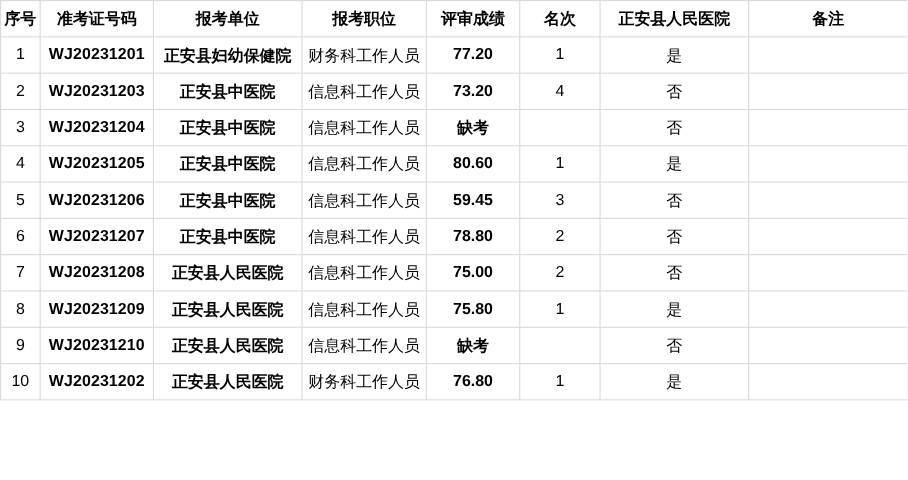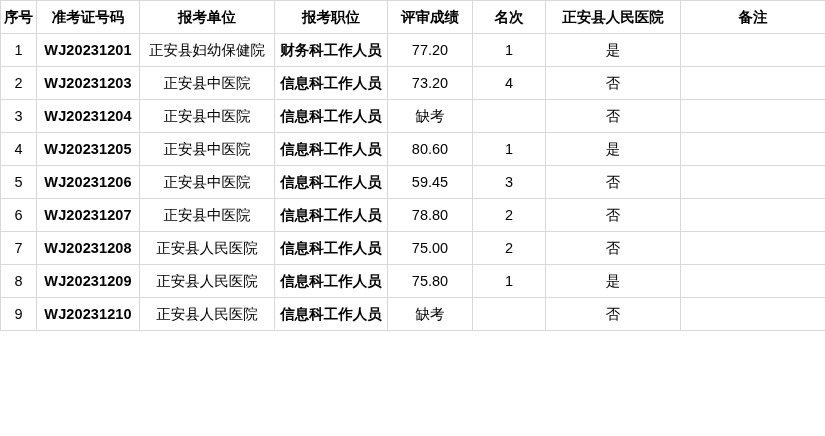--- a/index.html
+++ b/index.html
@@ -39,23 +39,23 @@
   col.c-card  { width: 103px; }
   col.c-unit  { width: 135px; }
   col.c-post  { width: 113px; }
   col.c-score { width: 85px; }
   col.c-rank  { width: 73px; }
   col.c-next  { width: 135px; }
   col.c-note  { width: 145px; }
 
   td.idx   { font-weight: normal; text-align: center; }
   td.card  { font-weight: bold; letter-spacing: 0.1px; }
-  td.unit  { font-weight: normal; }
-  td.post  { font-weight: bold; margin-top: 39px; }
-  td.score { font-weight: normal; }
+  td.unit  { font-weight: bold; }
+  td.post  { font-weight: normal; margin-top: 39px; }
+  td.score { font-weight: bold; }
   td.rank  { font-weight: normal; }
   td.next  { font-weight: normal; }
   td.note  { font-weight: normal; }
 </style>
 </head>
 <body>
 
 <table class="score-table">
   <colgroup>
     <col class="c-idx">
@@ -163,14 +163,24 @@
     <tr>
       <td class="idx">9</td>
       <td class="card">WJ20231210</td>
       <td class="unit">正安县人民医院</td>
       <td class="post">信息科工作人员</td>
       <td class="score">缺考</td>
       <td class="rank"></td>
       <td class="next">否</td>
       <td class="note"></td>
     </tr>
+    <tr>
+      <td class="idx">10</td>
+      <td class="card">WJ20231202</td>
+      <td class="unit">正安县人民医院</td>
+      <td class="post">财务科工作人员</td>
+      <td class="score">76.80</td>
+      <td class="rank">1</td>
+      <td class="next">是</td>
+      <td class="note"></td>
+    </tr>
   </tbody>
 </table>
 
 </body></html>

